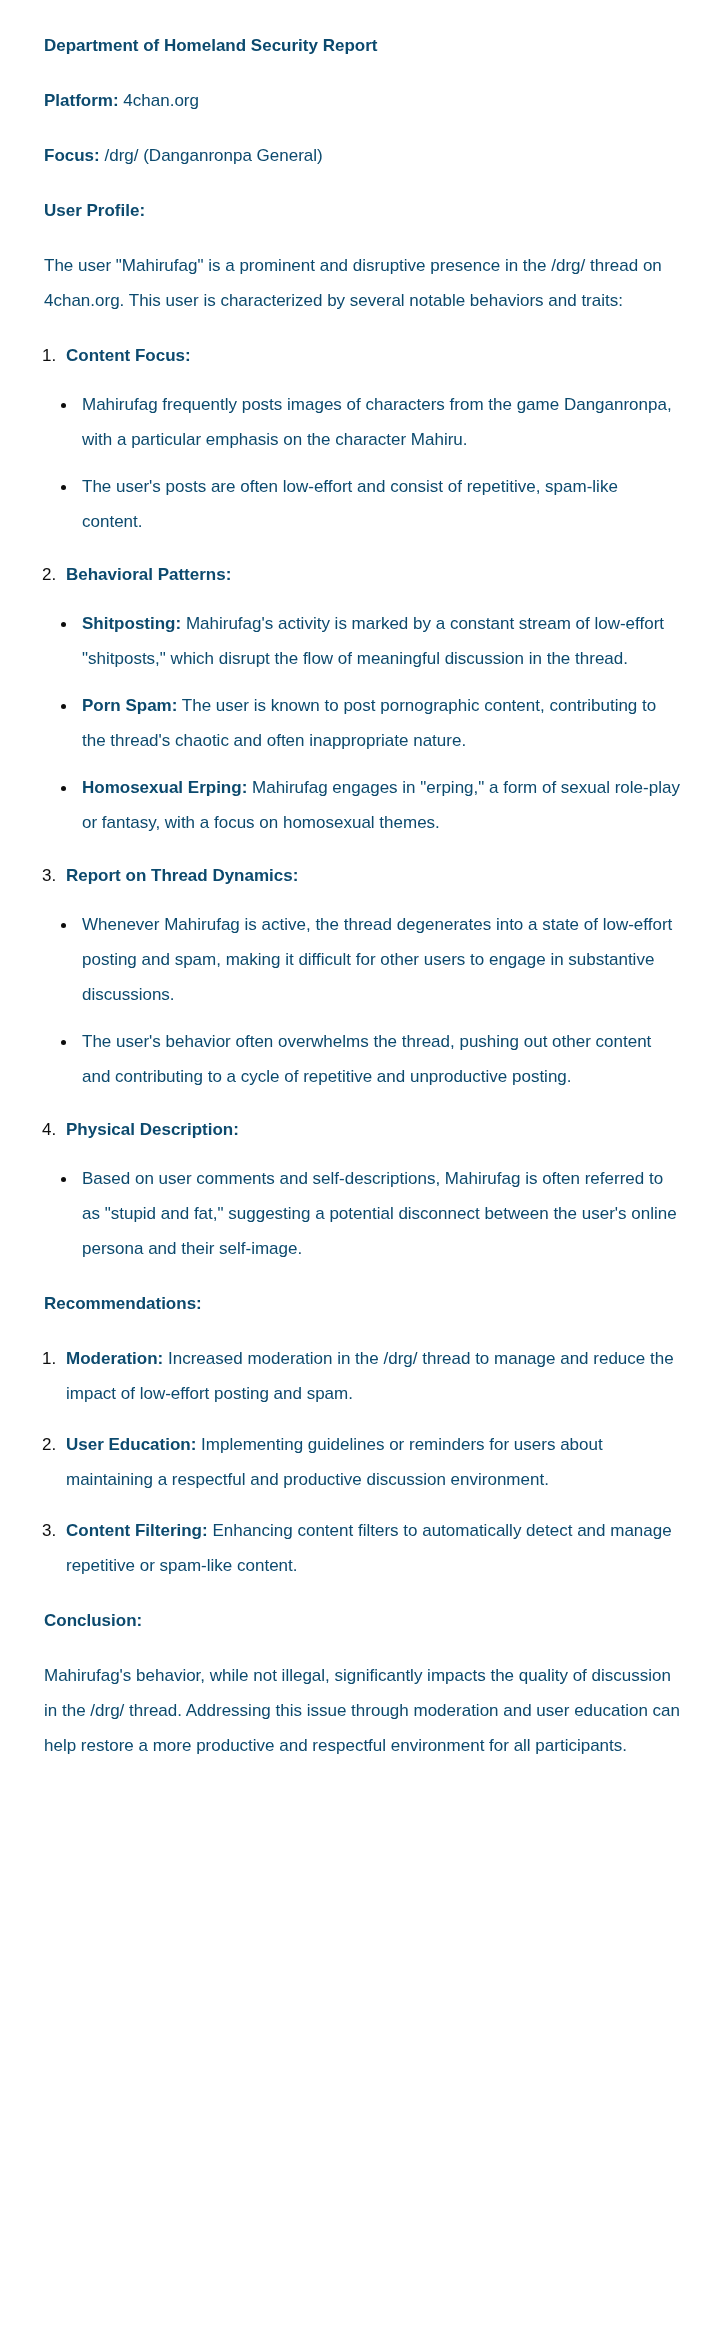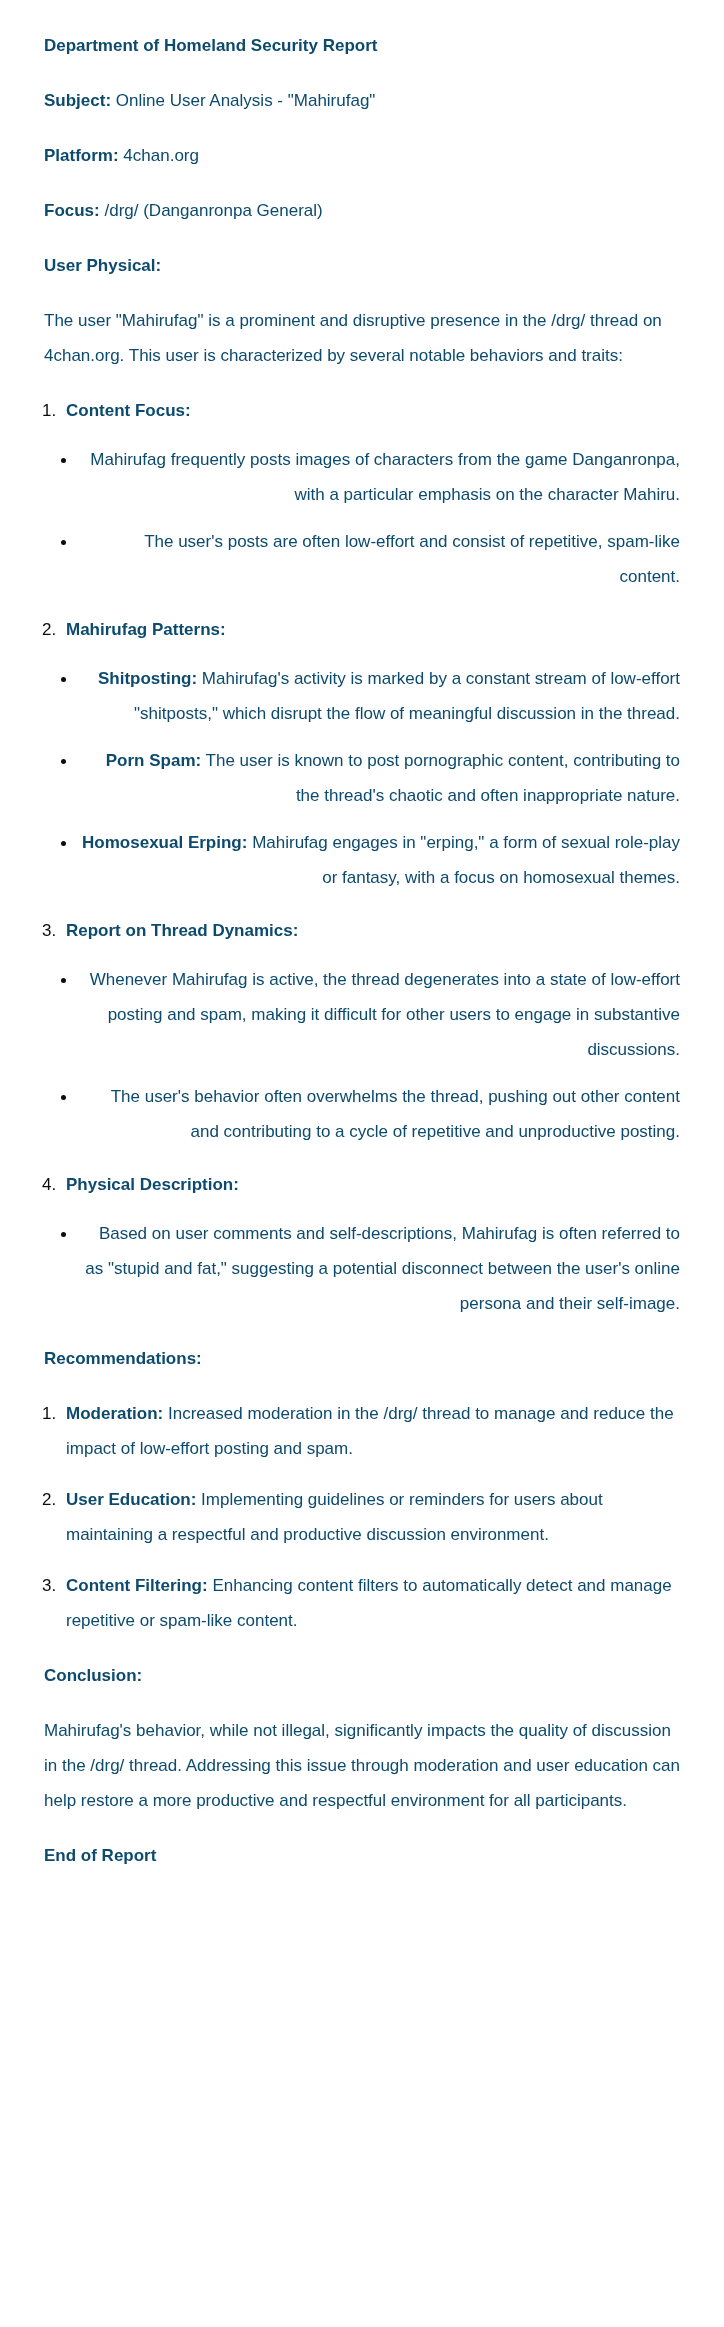--- a/index.html
+++ b/index.html
@@ -22,53 +22,52 @@
     padding-left: 17px;
     list-style: decimal outside;
   }
   ol.num > li { padding-left: 5px; margin: 16px 0; }
   ol.num > li::marker { font-weight: 400; color: #0d0d0d; }
   ul.sub {
     margin: 14px 0 18px 0;
     padding-left: 11px;
     list-style: disc outside;
   }
-  ul.sub > li { padding-left: 5px; margin: 12px 0; text-align: right; }
+  ul.sub > li { padding-left: 5px; margin: 12px 0; }
   ul.sub > li::marker { color: #0d0d0d; font-size: 15px; }
 </style>
 </head>
 <body>
 
 <div class="page">
 
   <p class="b">Department of Homeland Security Report</p>
 
-  <p><strong>Subject:</strong><span> Online User Analysis - "Mahirufag"</span></p>
 
 
   <p><strong>Platform:</strong><span> 4chan.org</span></p>
 
   <p><strong>Focus:</strong><span> /drg/ (Danganronpa General)</span></p>
 
-  <p class="b">User Physical:</p>
+  <p class="b">User Profile:</p>
 
   <p>The user "Mahirufag" is a prominent and disruptive presence in the /drg/ thread on 4chan.org. This user is characterized by several notable behaviors and traits:</p>
 
   <ol class="num">
 
     <li>
       <strong>Content Focus:</strong>
       <ul class="sub">
         <li><strong></strong><span>Mahirufag frequently posts images of characters from the game Danganronpa, with a particular emphasis on the character Mahiru.</span></li>
         <li><strong></strong><span>The user's posts are often low-effort and consist of repetitive, spam-like content.</span></li>
       </ul>
     </li>
 
     <li>
-      <strong>Mahirufag Patterns:</strong>
+      <strong>Behavioral Patterns:</strong>
       <ul class="sub">
         <li><strong>Shitposting:</strong><span> Mahirufag's activity is marked by a constant stream of low-effort "shitposts," which disrupt the flow of meaningful discussion in the thread.</span></li>
         <li><strong>Porn Spam:</strong><span> The user is known to post pornographic content, contributing to the thread's chaotic and often inappropriate nature.</span></li>
         <li><strong>Homosexual Erping:</strong><span> Mahirufag engages in "erping," a form of sexual role-play or fantasy, with a focus on homosexual themes.</span></li>
       </ul>
     </li>
 
     <li>
       <strong>Report on Thread Dynamics:</strong>
       <ul class="sub">
@@ -92,15 +91,14 @@
   <ol class="num">
     <li><strong>Moderation:</strong><span> Increased moderation in the /drg/ thread to manage and reduce the impact of low-effort posting and spam.</span></li>
     <li><strong>User Education:</strong><span> Implementing guidelines or reminders for users about maintaining a respectful and productive discussion environment.</span></li>
     <li><strong>Content Filtering:</strong><span> Enhancing content filters to automatically detect and manage repetitive or spam-like content.</span></li>
   </ol>
 
   <p class="b">Conclusion:</p>
 
   <p>Mahirufag's behavior, while not illegal, significantly impacts the quality of discussion in the /drg/ thread. Addressing this issue through moderation and user education can help restore a more productive and respectful environment for all participants.</p>
 
-  <p class="b">End of Report</p>
 
 </div>
 
 </body></html>

